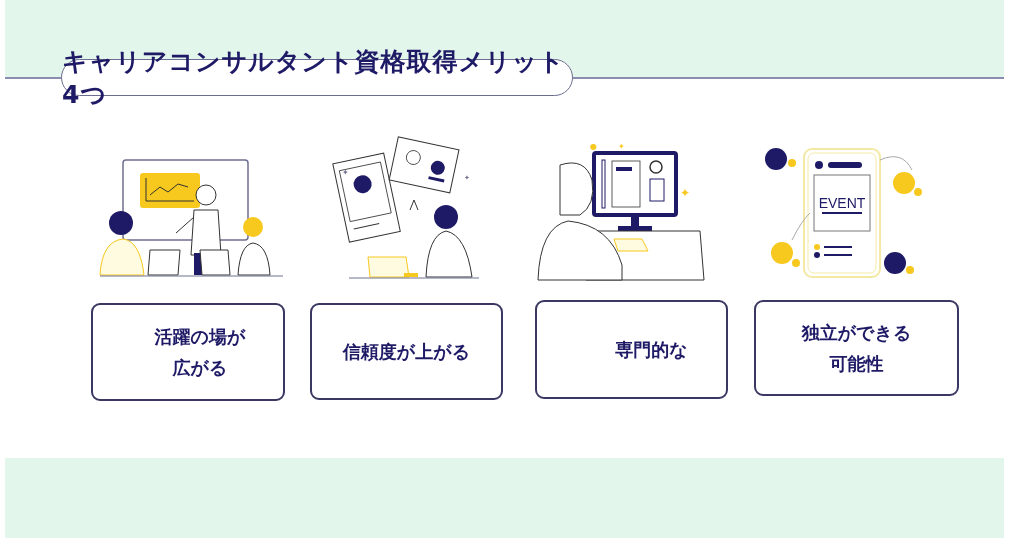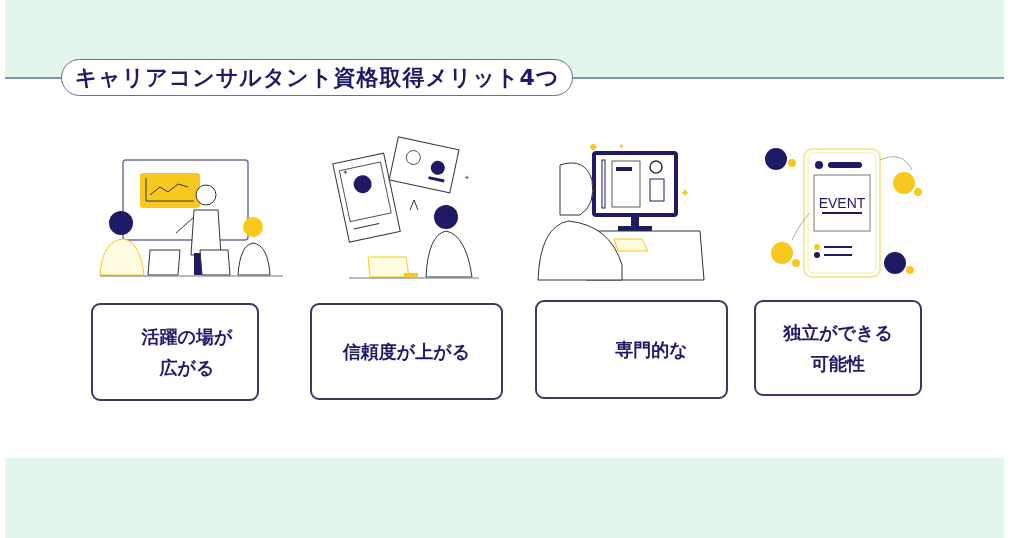--- a/index.html
+++ b/index.html
@@ -20,21 +20,21 @@
   .rule {
     position:absolute; left:5px; top:77px; width:999px; height:2px;
     background:#8a8db0;
   }
   .title-pill {
     position:absolute; left:61px; top:59px; width:512px; height:37px;
     box-sizing:border-box;
     border:1.5px solid #6b6d8f; border-radius:19px;
     background:#ffffff;
     display:flex; align-items:center; justify-content:center;
-    font-size:22px; font-weight:bold; color:#1e1a66;
+    font-size:25px; font-weight:bold; color:#1e1a66;
     letter-spacing:1px;
   }
   .illus {
     position:absolute; top:135px; width:200px; height:150px;
   }
   .illus svg { width:100%; height:100%; display:block; }
   .card {
     position:absolute; box-sizing:border-box;
     border:2px solid #3a3763; border-radius:9px; background:#ffffff;
     display:flex; flex-direction:column; align-items:center; justify-content:center;
@@ -139,28 +139,28 @@
     <circle cx="166" cy="57" r="4" fill="#f7c81e"></circle>
     <circle cx="30" cy="118" r="11" fill="#f7c81e"></circle>
     <circle cx="44" cy="128" r="4" fill="#f7c81e"></circle>
     <circle cx="143" cy="128" r="11" fill="#1e1a66"></circle>
     <circle cx="158" cy="135" r="4" fill="#f7c81e"></circle>
     <path d="M128,25 Q150,15 160,35" stroke="#aaa" stroke-width="1" fill="none"></path>
     <path d="M40,105 Q50,85 58,78" stroke="#aaa" stroke-width="1" fill="none"></path>
   </svg>
 </div>
 
-<div class="card" style="left:91px; top:303px; width:168px; height:98px;padding-left:24px;">
+<div class="card" style="left:91px; top:303px; width:194px; height:98px;padding-left:24px;">
   <span>活躍の場が</span>
   <span>広がる</span>
 </div>
 <div class="card" style="left:310px; top:303px; width:193px; height:97px;justify-content:center;">
   <span>信頼度が上がる</span>
 </div>
 <div class="card" style="left:535px; top:300px; width:193px; height:99px;padding-left:40px;">
   <span>専門的な</span>
 </div>
-<div class="card" style="left:754px; top:300px; width:168px; height:96px;">
+<div class="card" style="left:754px; top:300px; width:205px; height:96px;">
   <span>独立ができる</span>
   <span>可能性</span>
 </div>
 
 <div class="band-bottom"></div>
 
 </body></html>

